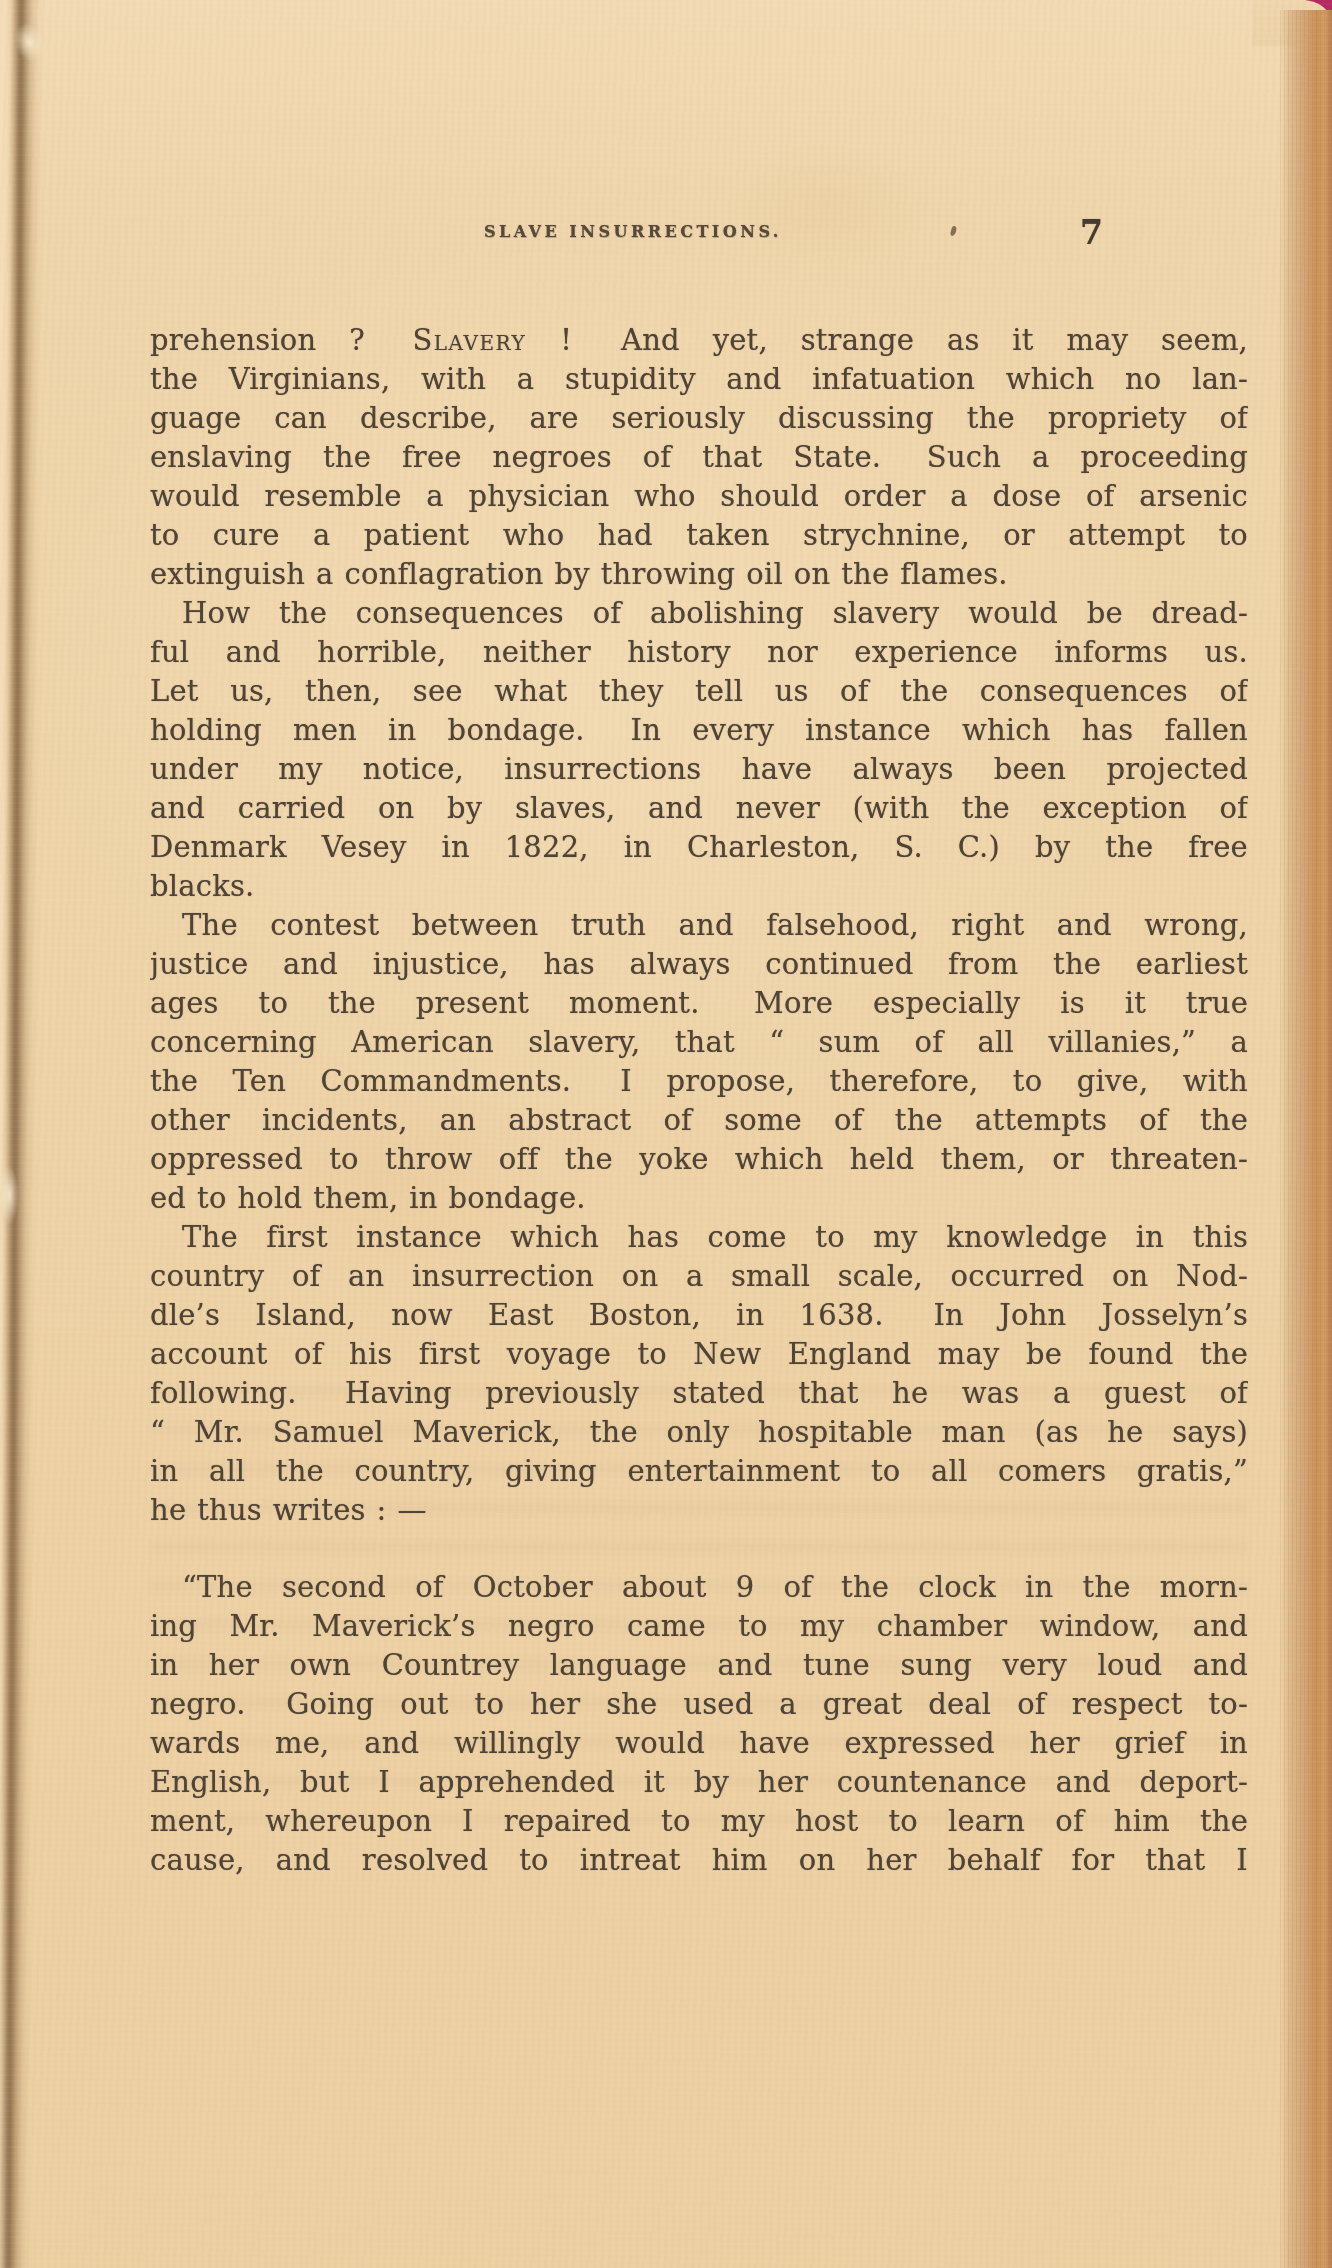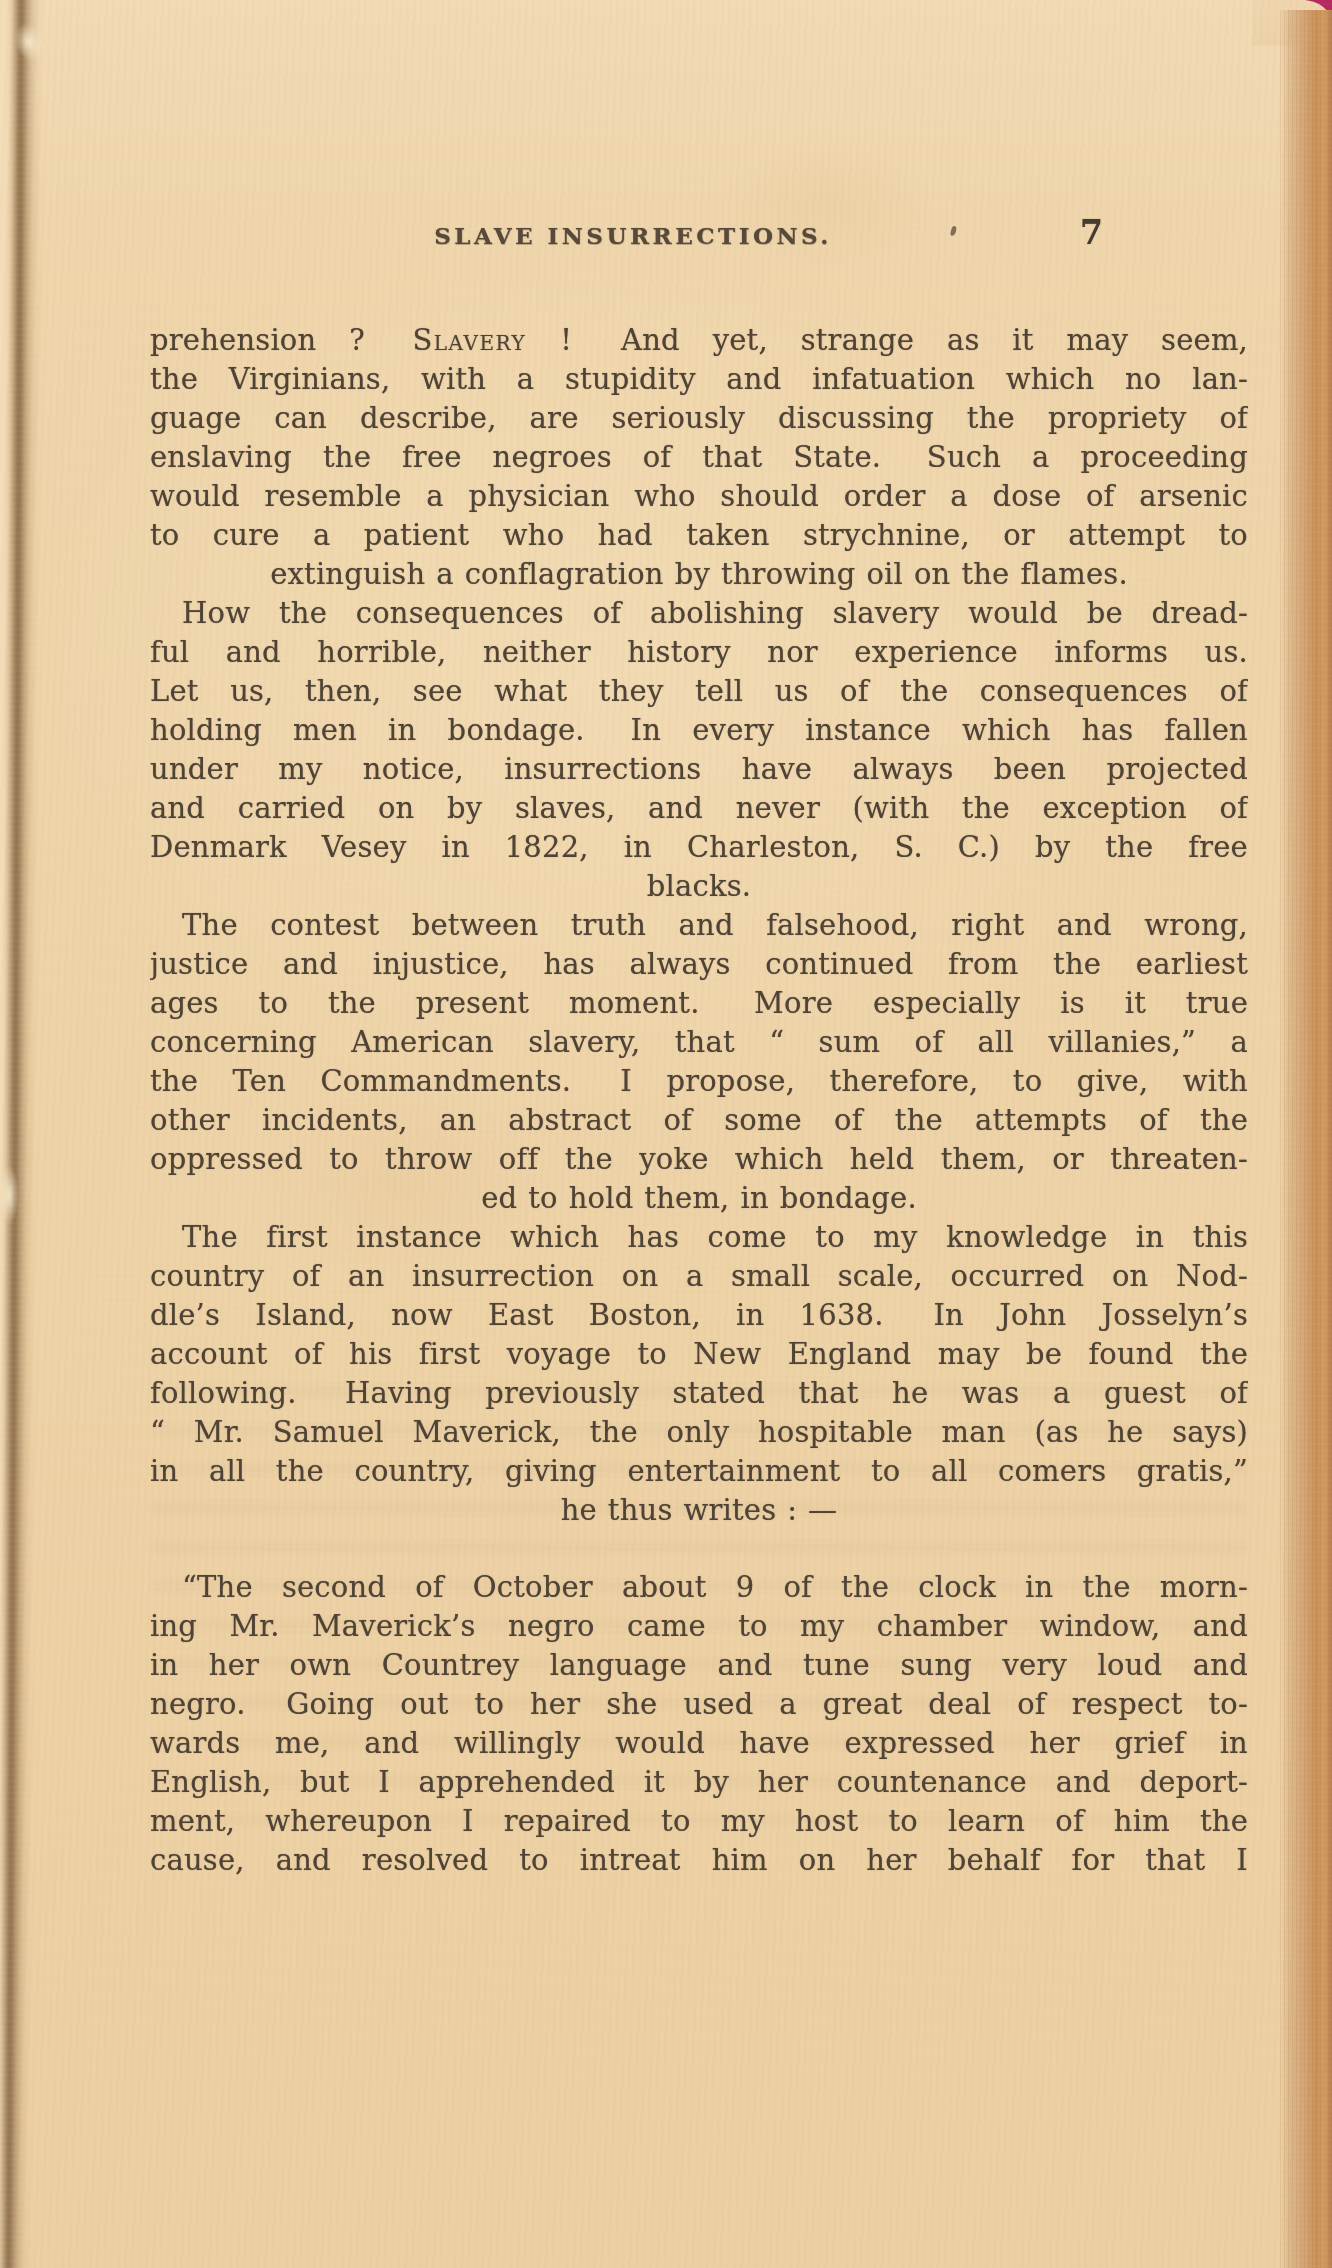--- a/index.html
+++ b/index.html
@@ -62,41 +62,41 @@
   }
   .showthrough{
     position:absolute;left:150px;top:1385px;width:1098px;height:440px;z-index:6;
     background:repeating-linear-gradient(180deg,
       rgba(140,110,75,0.055) 0 12px, rgba(0,0,0,0) 12px 39px);
     filter:blur(3px);opacity:.7;
   }
   
   .running-title{
     position:absolute;z-index:10;left:633px;top:222px;transform:translateX(-50%);
-    font-size:23px;font-weight:700;letter-spacing:3.5px;color:#584a3b;
+    font-size:16px;font-weight:700;letter-spacing:3.5px;color:#584a3b;
     text-shadow:0 0 1px rgba(88,74,59,0.65), 0.5px 0.5px 0.5px rgba(88,74,59,0.3);
     white-space:nowrap;
   }
   .folio{
     position:absolute;z-index:10;left:1080px;top:213px;
     font-size:33px;font-weight:700;color:#453b2f;
     text-shadow:0 0 1px rgba(69,59,47,0.7);
   }
   .speck{
     position:absolute;z-index:10;left:951px;top:226px;width:5px;height:10px;
     background:rgba(96,76,56,0.75);border-radius:50% 50% 60% 40%;transform:rotate(14deg);
   }
   .text-block{
     position:absolute;z-index:10;left:150px;top:293px;width:1098px;
     font-size:29px;color:#4f4336;word-spacing:1.5px;letter-spacing:0.2px;
     text-shadow:0 0 1.1px rgba(79,67,54,0.55);
     margin-top:28px;
   }
   .paragraph{margin:0;}
-  .line{height:39px;line-height:39px;overflow:hidden;text-align:center;}
+  .line{height:39px;line-height:39px;overflow:hidden;text-align:left;}
   .line.just{text-align:justify;text-align-last:justify;}
   .line.ind{text-indent:32px;}
   .sc{font-variant:small-caps;letter-spacing:1.5px;}
 </style>
 </head>
 <body>
 
 <div class="scan">
   <div class="paper-base"></div>
   <div class="cover-sliver"></div>

